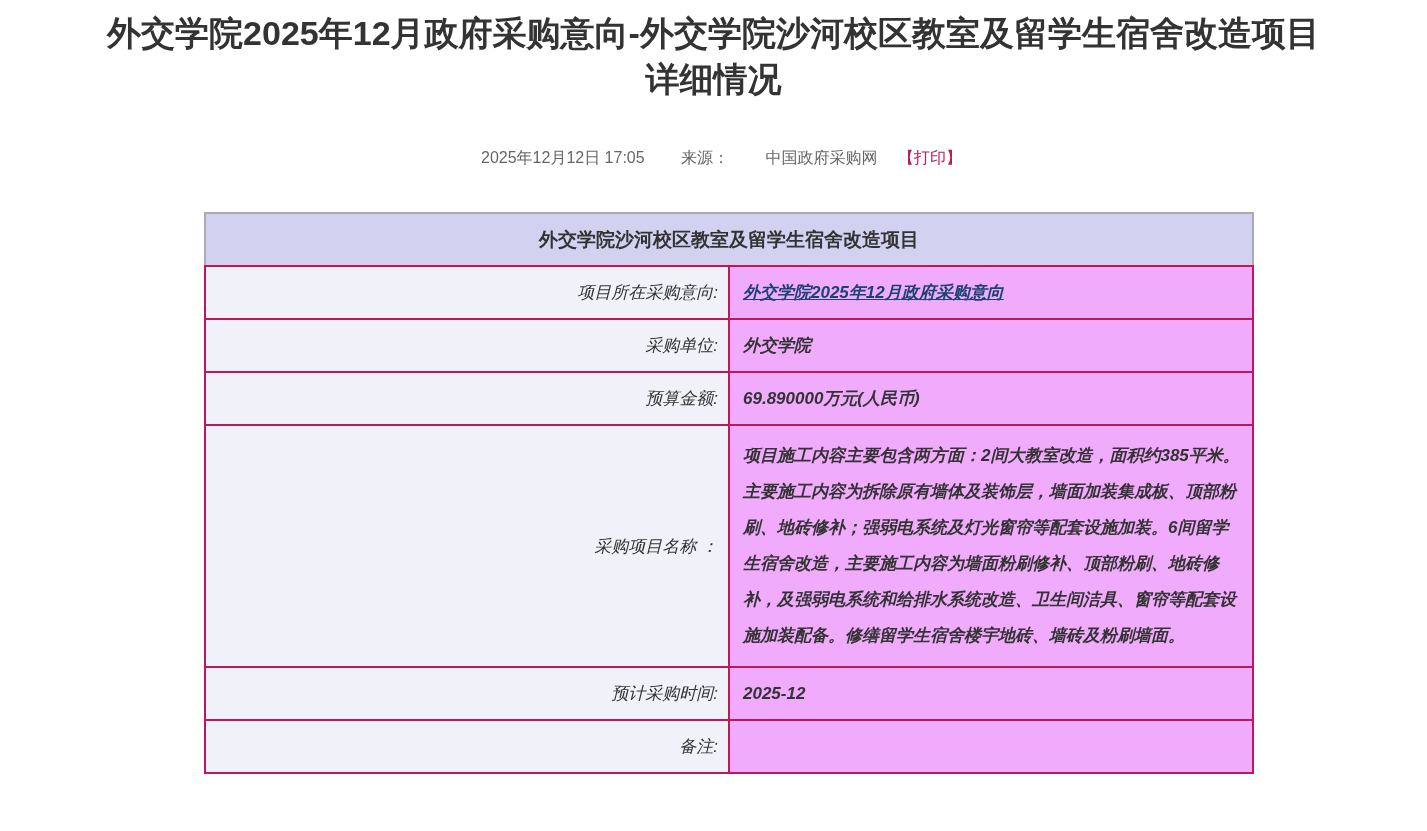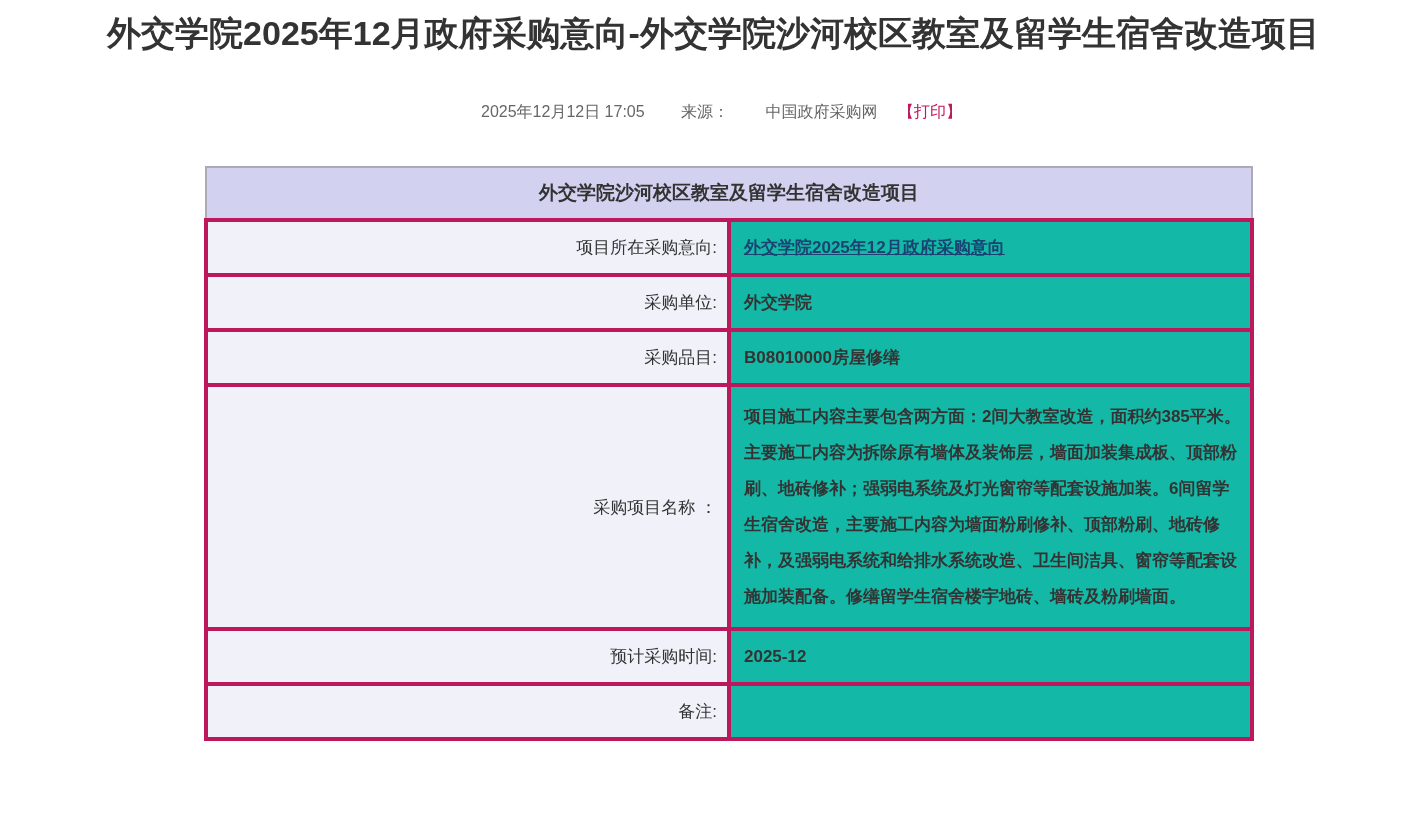--- a/index.html
+++ b/index.html
@@ -49,35 +49,36 @@
   table.detail th.tbl-header {
     background: #d2d2f0;
     height: 53px;
     font-size: 19px;
     font-weight: bold;
     color: #333;
     text-align: center;
     border-bottom: 1px solid #9f9fae;
   }
   table.detail td {
-    border: 4px solid #be185d;
+    border: 2px solid #be185d;
     font-size: 17px;
     vertical-align: middle;
+    font-style: italic;
   }
   td.lbl {
     width: 206px;
     background: #f1f1fa;
     text-align: right;
     padding: 14px 10px 14px 6px;
     color: #333;
     font-weight: normal;
     height: 52px;
   }
   td.val {
-    background: #14b8a6;
+    background: #f0abfc;
     text-align: left;
     padding: 12px 9px 12px 13px;
     font-weight: bold;
     color: #333;
   }
   td.val.para {
     line-height: 36px;
     padding-top: 12px;
     padding-bottom: 12px;
   }
@@ -89,20 +90,21 @@
   }
   tr.remark-row td { height: 48px; }
 </style>
 </head>
 <body>
 
 <div class="page">
 
   <div class="title-block">
     <div class="title-line">外交学院2025年12月政府采购意向-外交学院沙河校区教室及留学生宿舍改造项目</div>
+    <div class="title-line">详细情况</div>
   </div>
 
   <div class="meta-line">
     <span>2025年12月12日 17:05</span>
     <span>来源：</span>
     <span>中国政府采购网</span>
     <a class="print-btn">【打印】</a>
   </div>
 
   <div class="detail-table-wrap">
@@ -118,25 +120,25 @@
             <a class="intent-link">外交学院2025年12月政府采购意向</a>
           </td>
         </tr>
 
         <tr>
           <td class="lbl">采购单位:</td>
           <td class="val">外交学院</td>
         </tr>
 
 
+        <tr>
+          <td class="lbl">预算金额:</td>
+          <td class="val">69.890000万元(人民币)</td>
+        </tr>
 
-        <tr>
-          <td class="lbl">采购品目:</td>
-          <td class="val">B08010000房屋修缮</td>
-        </tr>
 
         <tr>
           <td class="lbl">采购项目名称 ：</td>
           <td class="val para">项目施工内容主要包含两方面：2间大教室改造，面积约385平米。主要施工内容为拆除原有墙体及装饰层，墙面加装集成板、顶部粉刷、地砖修补；强弱电系统及灯光窗帘等配套设施加装。6间留学生宿舍改造，主要施工内容为墙面粉刷修补、顶部粉刷、地砖修补，及强弱电系统和给排水系统改造、卫生间洁具、窗帘等配套设施加装配备。修缮留学生宿舍楼宇地砖、墙砖及粉刷墙面。</td>
         </tr>
 
         <tr>
           <td class="lbl">预计采购时间:</td>
           <td class="val">2025-12</td>
         </tr>

